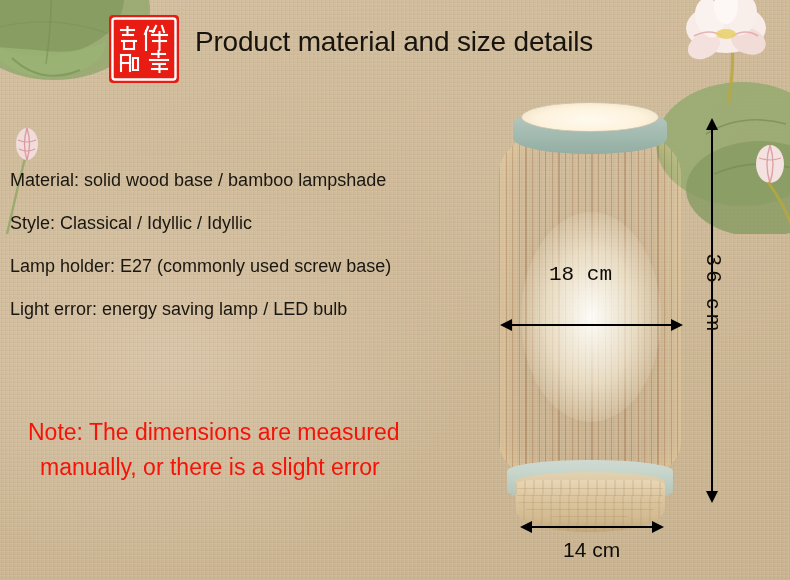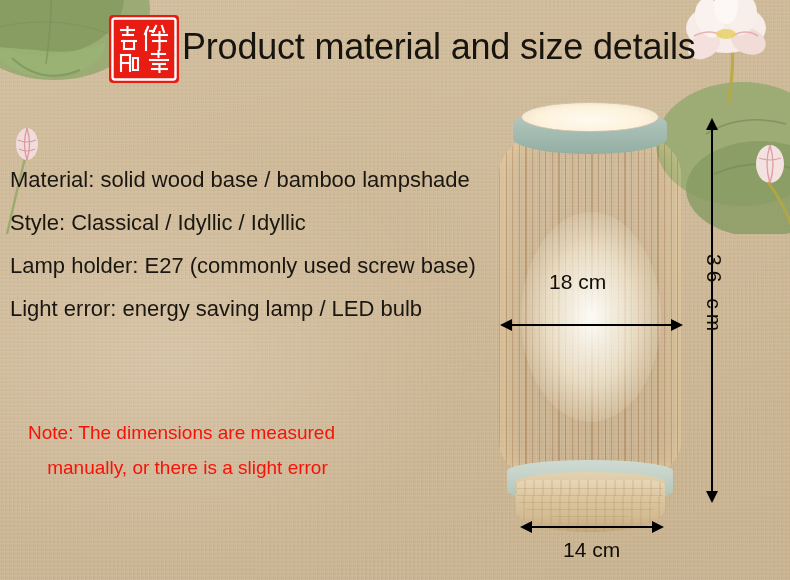--- a/index.html
+++ b/index.html
@@ -32,50 +32,50 @@
   
   #seal-stamp {
     position: absolute;
     left: 108px; top: 14px;
     width: 72px; height: 70px;
   }
 
   
   #page-title {
     position: absolute;
-    left: 182px; top: 26px;
-    font-size: 36px;
+    left: 195px; top: 26px;
+    font-size: 28px;
     letter-spacing: -0.2px;
     color: #17140f;
     white-space: nowrap;
   }
 
   
   #spec-list {
     position: absolute;
     left: 10px; top: 167px;
     width: 500px;
   }
   .spec-line {
-    font-size: 22px;
+    font-size: 18px;
     color: #1a1610;
     height: 43px;
     line-height: 26px;
     white-space: nowrap;
   }
 
   
   #note-block {
     position: absolute;
     left: 28px; top: 415px;
     color: #f71208;
-    font-size: 19px;
+    font-size: 23px;
     line-height: 35px;
   }
-  .note-line-2 { padding-left: 12px; text-align: center; }
+  .note-line-2 { padding-left: 12px; }
 
   
   #lamp { position: absolute; left: 485px; top: 92px; width: 215px; height: 420px; }
 
   .lamp-part { position: absolute; }
 
   
   #lamp-shade {
     left: 14px; top: 30px;
     width: 182px; height: 368px;
@@ -172,21 +172,21 @@
   #dim-width-head-l {
     left: 500px; top: 319px;
     border-top: 6px solid transparent; border-bottom: 6px solid transparent;
     border-right: 12px solid #000;
   }
   #dim-width-head-r {
     left: 671px; top: 319px;
     border-top: 6px solid transparent; border-bottom: 6px solid transparent;
     border-left: 12px solid #000;
   }
-  #dim-width-label { left: 549px; top: 270px; }
+  #dim-width-label { left: 549px; top: 263px; font-family: Liberation Mono, monospace; }
 
   #dim-base-arrow { left: 524px; top: 526px; width: 138px; height: 2px; }
   #dim-base-head-l {
     left: 520px; top: 521px;
     border-top: 6px solid transparent; border-bottom: 6px solid transparent;
     border-right: 12px solid #000;
   }
   #dim-base-head-r {
     left: 652px; top: 521px;
     border-top: 6px solid transparent; border-bottom: 6px solid transparent;

